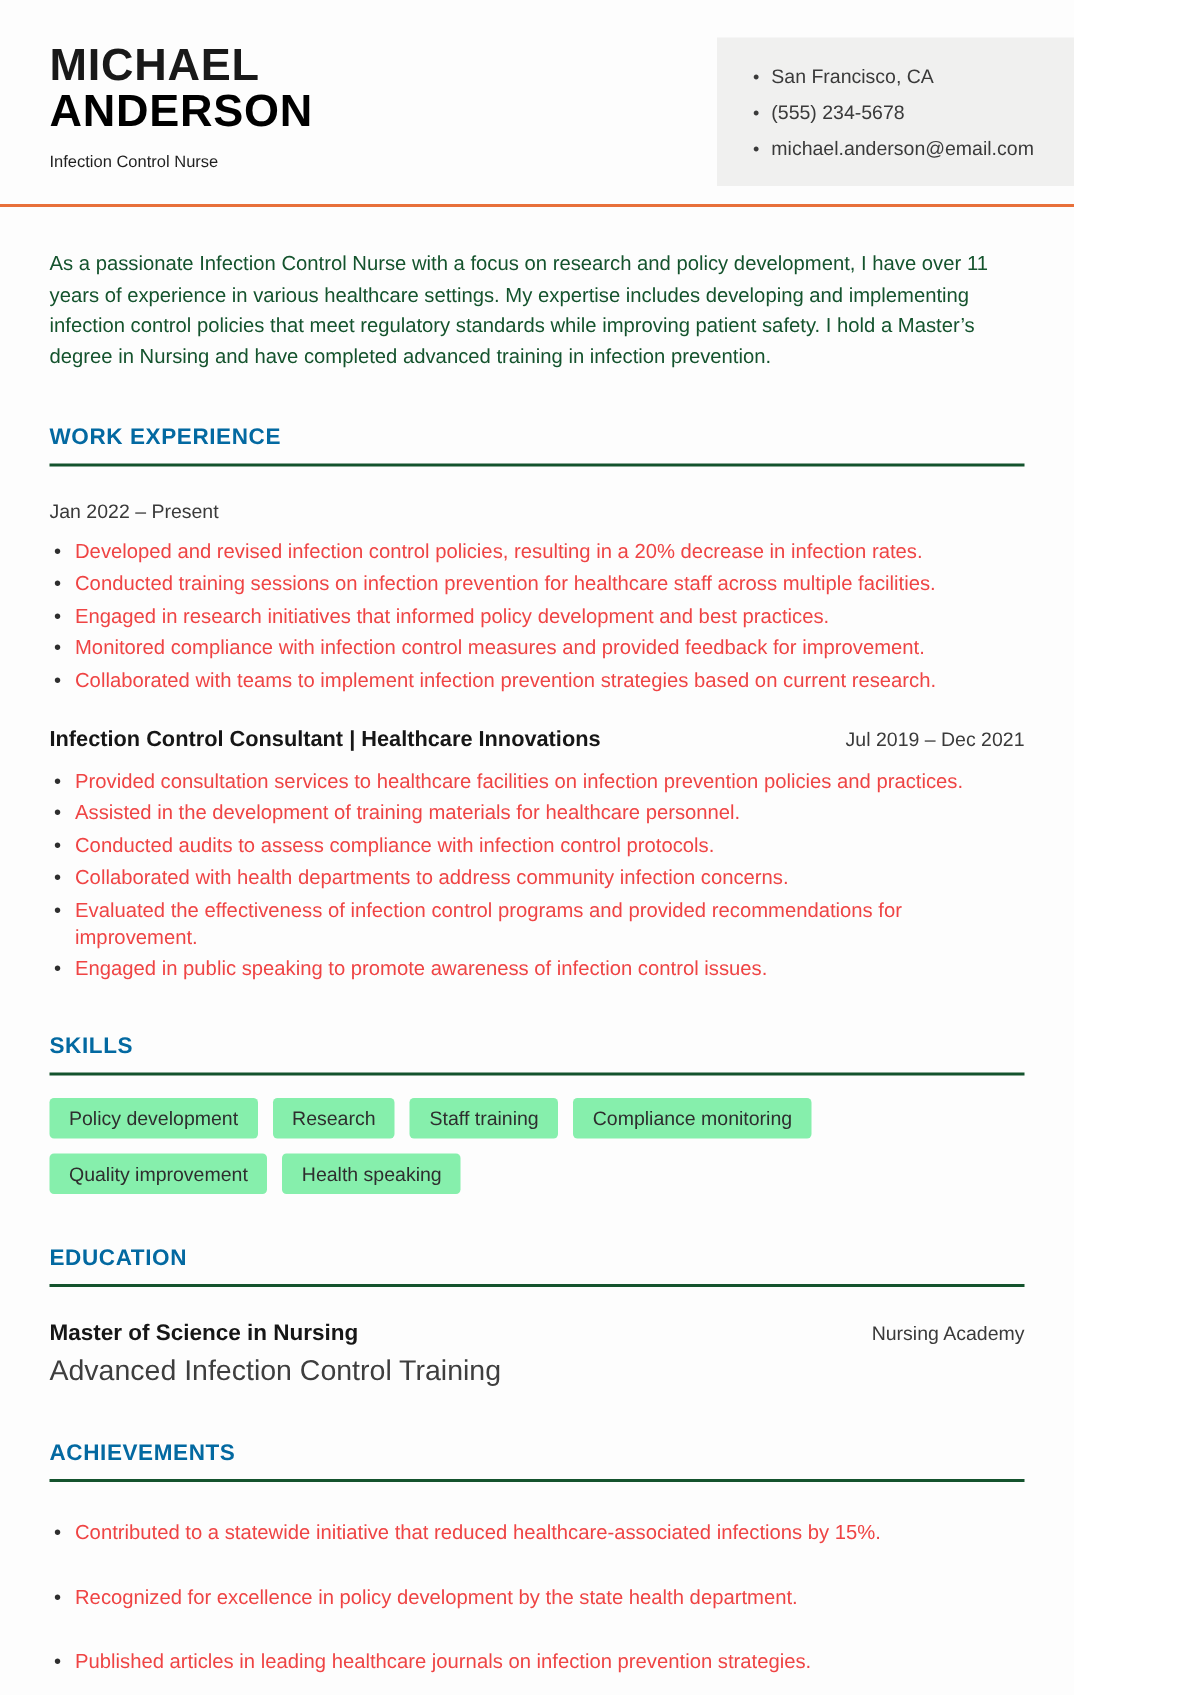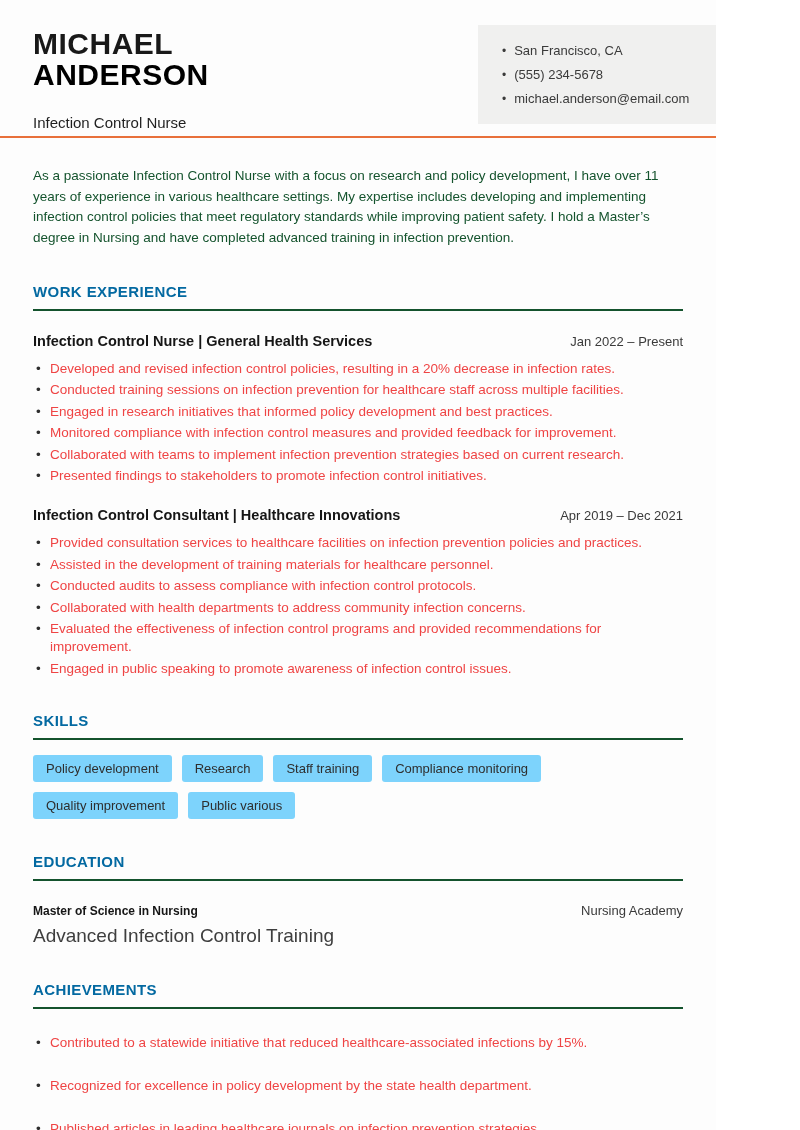--- a/index.html
+++ b/index.html
@@ -14,21 +14,21 @@
   }
 
   
   .header {
     position: relative;
     height: 136px;
     padding: 28px 33px 0 33px;
   }
   .name { margin: 0; font-size: 30px; font-weight: 800; letter-spacing: 0.5px; line-height: 31px; color: #191919; }
   .name.last { color: #000000; }
-  .tagline { margin-top: 24px; font-size: 15px; color: #1F1F1F; }
+  .tagline { margin-top: 12px; font-size: 11px; color: #1F1F1F; }
 
   .contact-card {
     position: absolute;
     top: 25px; right: 0;
     width: 238px;
     background: #F0F0EF;
     padding: 11px 16px 10px 24px;
   }
   .contact-item { display: flex; align-items: baseline; gap: 8px; font-size: 13px; color: #3A3A3A; margin: 6px 0; line-height: 17px; }
   .contact-item .dot { font-size: 12px; color: #3A3A3A; }
@@ -62,30 +62,30 @@
     font-size: 13.5px;
     color: #ef4444;
     line-height: 18px;
     margin-bottom: 3.5px;
   }
   ul.bullets li::before { content: "•"; position: absolute; left: 3px; top: 0; color: #2E2E2E; }
   ul.bullets.loose li { margin-bottom: 5px; margin-top: 25px; }
 
   .tags { display: flex; flex-wrap: wrap; gap: 10px; margin-top: 15px; }
   .tag {
-    background: #7dd3fc;
+    background: #86efac;
     color: #2E2E2E;
     font-size: 13px;
     padding: 7px 13px;
     border-radius: 3px;
     line-height: 13px;
   }
 
   .edu-head { display: flex; justify-content: space-between; align-items: baseline; margin-top: 22px; }
-  .edu-degree { margin: 0; font-size: 12px; font-weight: 700; color: #161616; }
+  .edu-degree { margin: 0; font-size: 15px; font-weight: 700; color: #161616; }
   .edu-school { font-size: 13px; color: #3A3A3A; white-space: nowrap; }
   .edu-detail { margin-top: 7px; font-size: 19px; color: #3E3E3E; }
 </style>
 </head>
 <body>
 
 <div class="page">
 
   <header class="header">
     <div>
@@ -114,38 +114,36 @@
 
   <main class="content">
 
     <p class="summary">As a passionate Infection Control Nurse with a focus on research and policy development, I have over 11 years of experience in various healthcare settings. My expertise includes developing and implementing infection control policies that meet regulatory standards while improving patient safety. I hold a Master’s degree in Nursing and have completed advanced training in infection prevention.</p>
 
     <section>
       <h2 class="section-heading">WORK EXPERIENCE</h2>
 
       <div class="job">
         <div class="job-head">
-          <h3 class="job-title">Infection Control Nurse | General Health Services</h3>
           <span class="job-dates">Jan 2022 – Present</span>
         </div>
         <ul class="bullets">
 
         <li>Developed and revised infection control policies, resulting in a 20% decrease in infection rates.</li>
             <li>Conducted training sessions on infection prevention for healthcare staff across multiple facilities.</li>
             <li>Engaged in research initiatives that informed policy development and best practices.</li>
             <li>Monitored compliance with infection control measures and provided feedback for improvement.</li>
             <li>Collaborated with teams to implement infection prevention strategies based on current research.</li>
-            <li>Presented findings to stakeholders to promote infection control initiatives.</li>
           </ul>
       </div>
 
       <div class="job">
         <div class="job-head">
           <h3 class="job-title">Infection Control Consultant | Healthcare Innovations</h3>
-          <span class="job-dates">Apr 2019 – Dec 2021</span>
+          <span class="job-dates">Jul 2019 – Dec 2021</span>
         </div>
         <ul class="bullets">
 
         <li>Provided consultation services to healthcare facilities on infection prevention policies and practices.</li>
             <li>Assisted in the development of training materials for healthcare personnel.</li>
             <li>Conducted audits to assess compliance with infection control protocols.</li>
             <li>Collaborated with health departments to address community infection concerns.</li>
             <li>Evaluated the effectiveness of infection control programs and provided recommendations for improvement.</li>
             <li>Engaged in public speaking to promote awareness of infection control issues.</li>
           </ul>
@@ -154,21 +152,21 @@
 
     <section>
       <h2 class="section-heading">SKILLS</h2>
       <div class="tags">
 
       <span class="tag">Policy development</span>
           <span class="tag">Research</span>
           <span class="tag">Staff training</span>
           <span class="tag">Compliance monitoring</span>
           <span class="tag">Quality improvement</span>
-          <span class="tag">Public various</span>
+          <span class="tag">Health speaking</span>
         </div>
     </section>
 
     <section>
       <h2 class="section-heading">EDUCATION</h2>
       <div class="edu-head">
         <h3 class="edu-degree">Master of Science in Nursing</h3>
         <span class="edu-school">Nursing Academy</span>
       </div>
       <div class="edu-detail">Advanced Infection Control Training</div>

